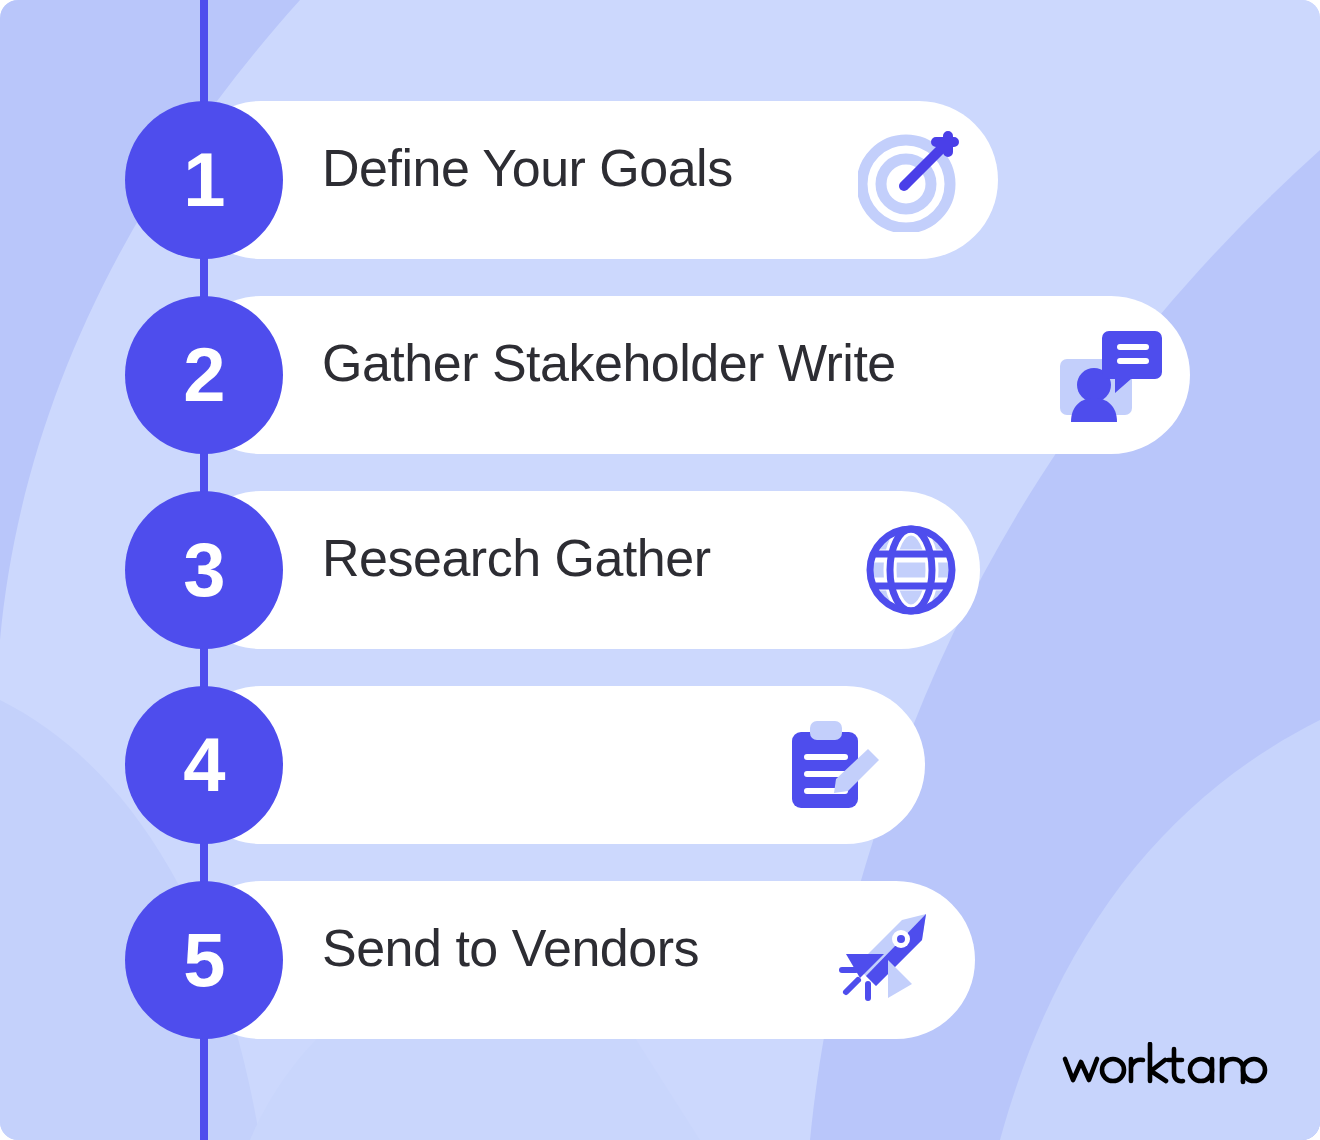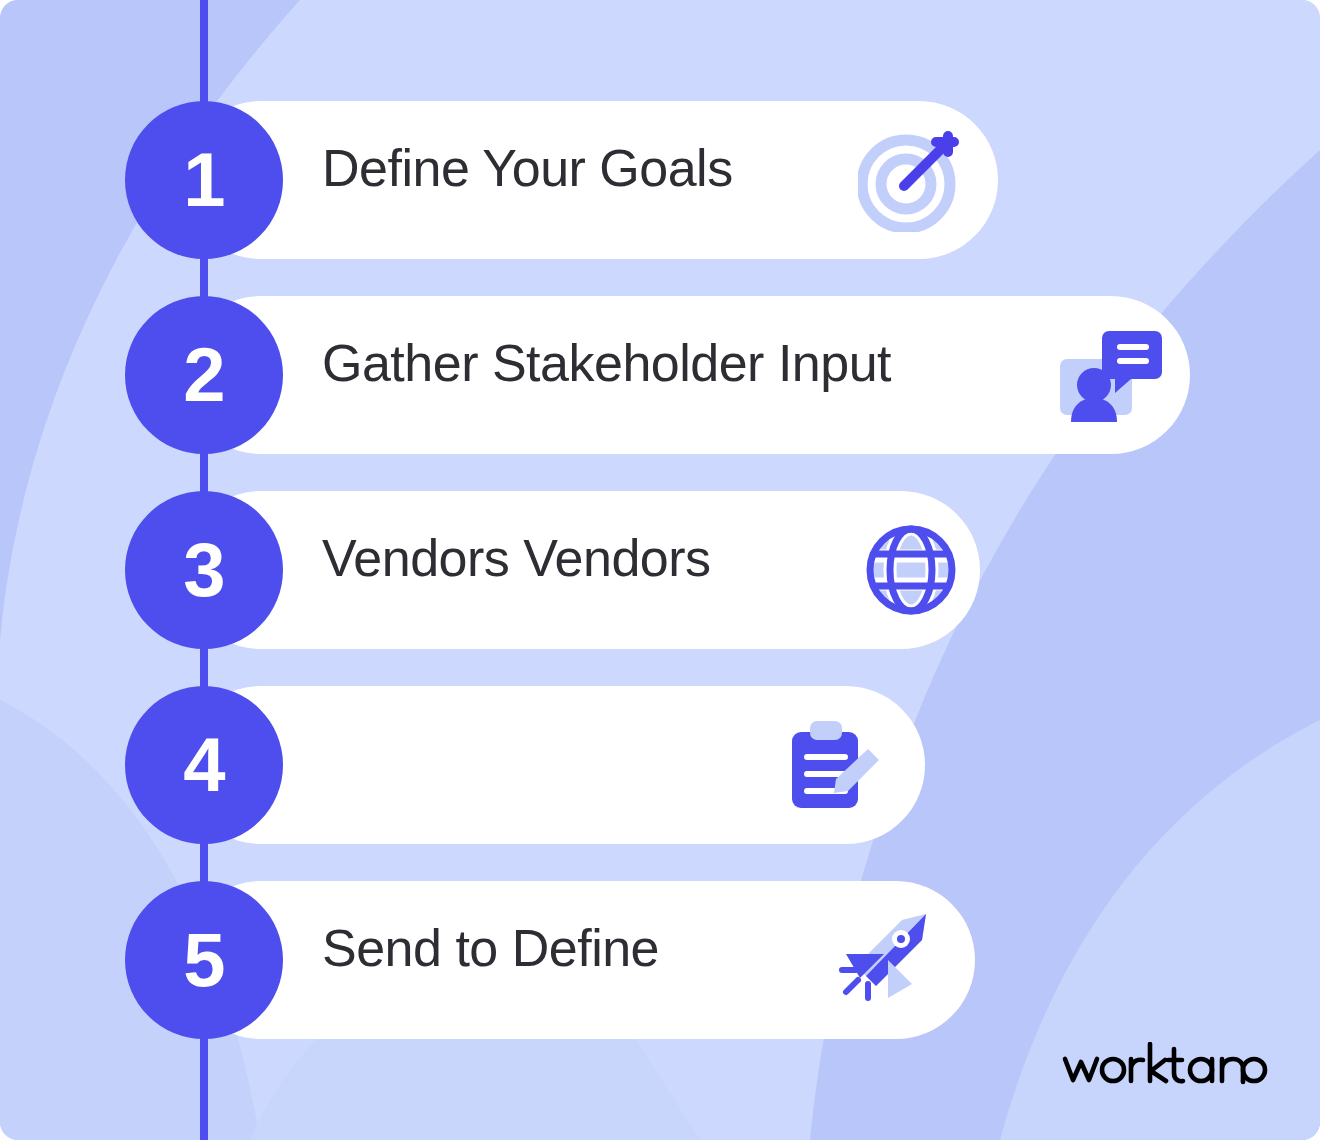--- a/index.html
+++ b/index.html
@@ -160,39 +160,39 @@
         <path d="M78,14 L96,14 M90,8 L90,24" stroke="#4a3fe8" stroke-width="10" stroke-linecap="round"></path>
       </svg>
     </div>
   </div>
 
   <div class="step-row" style="top:296px; width:1320px;">
     <div class="step-pill" style="width:1008px;"></div>
     <div class="step-circle">
       <span class="step-number">2</span>
     </div>
-    <div class="step-label">Gather Stakeholder Input</div>
+    <div class="step-label">Gather Stakeholder Write</div>
     <div class="step-icon" style="left:1048px; width:120px;">
       <svg width="108" height="100" viewBox="0 0 108 100" aria-hidden="true">
         <rect x="6" y="34" width="72" height="56" rx="7" fill="#c3cffb"></rect>
         <circle cx="40" cy="60" r="17" fill="#4e4ded"></circle>
         <path d="M17,97 C17,80 28,73 40,73 C52,73 63,80 63,97 Z" fill="#4e4ded"></path>
         <path d="M55,6 h46 a7,7 0 0 1 7,7 v34 a7,7 0 0 1 -7,7 h-24 l-16,14 v-14 h-6 a7,7 0 0 1 -7,-7 v-34 a7,7 0 0 1 7,-7 z" fill="#4e4ded"></path>
         <rect x="63" y="19" width="32" height="6" rx="3" fill="#ffffff"></rect>
         <rect x="63" y="33" width="32" height="6" rx="3" fill="#ffffff"></rect>
       </svg>
     </div>
   </div>
 
   <div class="step-row" style="top:491px; width:1320px;">
     <div class="step-pill" style="width:798px;"></div>
     <div class="step-circle">
       <span class="step-number">3</span>
     </div>
-    <div class="step-label">Vendors Vendors</div>
+    <div class="step-label">Research Gather</div>
     <div class="step-icon" style="left:856px; width:110px;">
       <svg width="96" height="96" viewBox="0 0 96 96" aria-hidden="true">
         <circle cx="48" cy="48" r="41" fill="#c3cffb"></circle>
         <path d="M7,34 h82 M7,62 h82" stroke="#ffffff" stroke-width="13"></path>
         <ellipse cx="48" cy="48" rx="21" ry="41" fill="none" stroke="#ffffff" stroke-width="13"></ellipse>
         <circle cx="48" cy="48" r="41" fill="none" stroke="#4e4ded" stroke-width="7"></circle>
         <ellipse cx="48" cy="48" rx="21" ry="41" fill="none" stroke="#4e4ded" stroke-width="7"></ellipse>
         <path d="M9,32 h78 M9,64 h78" stroke="#4e4ded" stroke-width="7"></path>
       </svg>
     </div>
@@ -213,21 +213,21 @@
         <path d="M88,36 L99,47 L68,78 L54,80 L56,66 Z" fill="#c3cffb"></path>
       </svg>
     </div>
   </div>
 
   <div class="step-row" style="top:881px; width:1320px;">
     <div class="step-pill" style="width:793px;"></div>
     <div class="step-circle">
       <span class="step-number">5</span>
     </div>
-    <div class="step-label">Send to Define</div>
+    <div class="step-label">Send to Vendors</div>
     <div class="step-icon" style="left:822px; width:120px;">
       <svg width="104" height="104" viewBox="0 0 104 104" aria-hidden="true">
         <path d="M96,6 L72,12 L26,58 L46,78 L92,32 Z" fill="#c3cffb"></path>
         <path d="M96,6 L92,32 L46,78 L36,68 Z" fill="#4e4ded"></path>
         <path d="M16,46 L54,46 L30,70 Z" fill="#4e4ded"></path>
         <path d="M58,90 L58,52 L82,76 Z" fill="#c3cffb"></path>
         <circle cx="71" cy="31" r="9" fill="#ffffff"></circle>
         <circle cx="71" cy="31" r="4" fill="#4e4ded"></circle>
         <path d="M12,62 h14" stroke="#4e4ded" stroke-width="6" stroke-linecap="round"></path>
         <path d="M16,84 L28,72" stroke="#4e4ded" stroke-width="6" stroke-linecap="round"></path>

